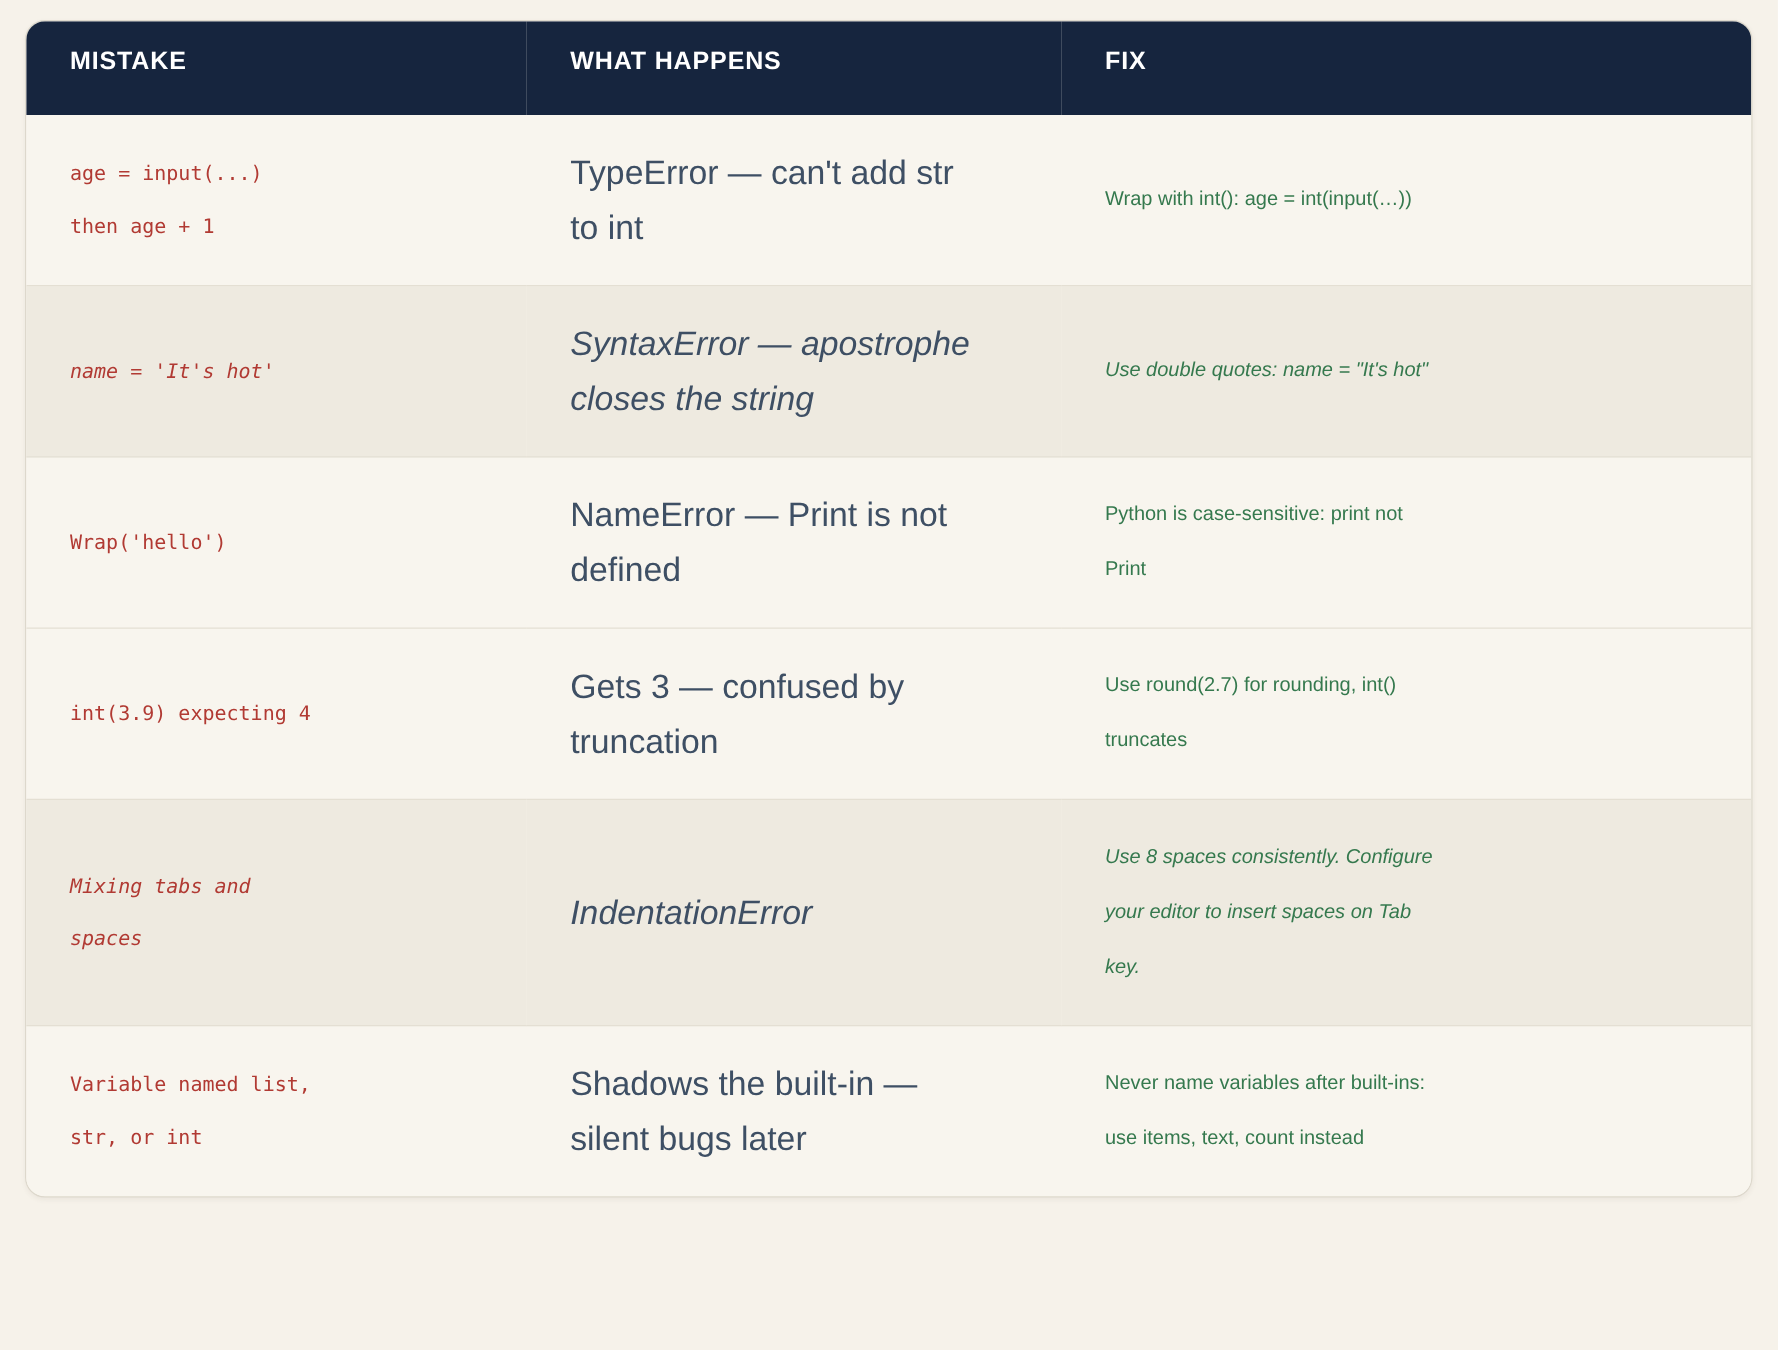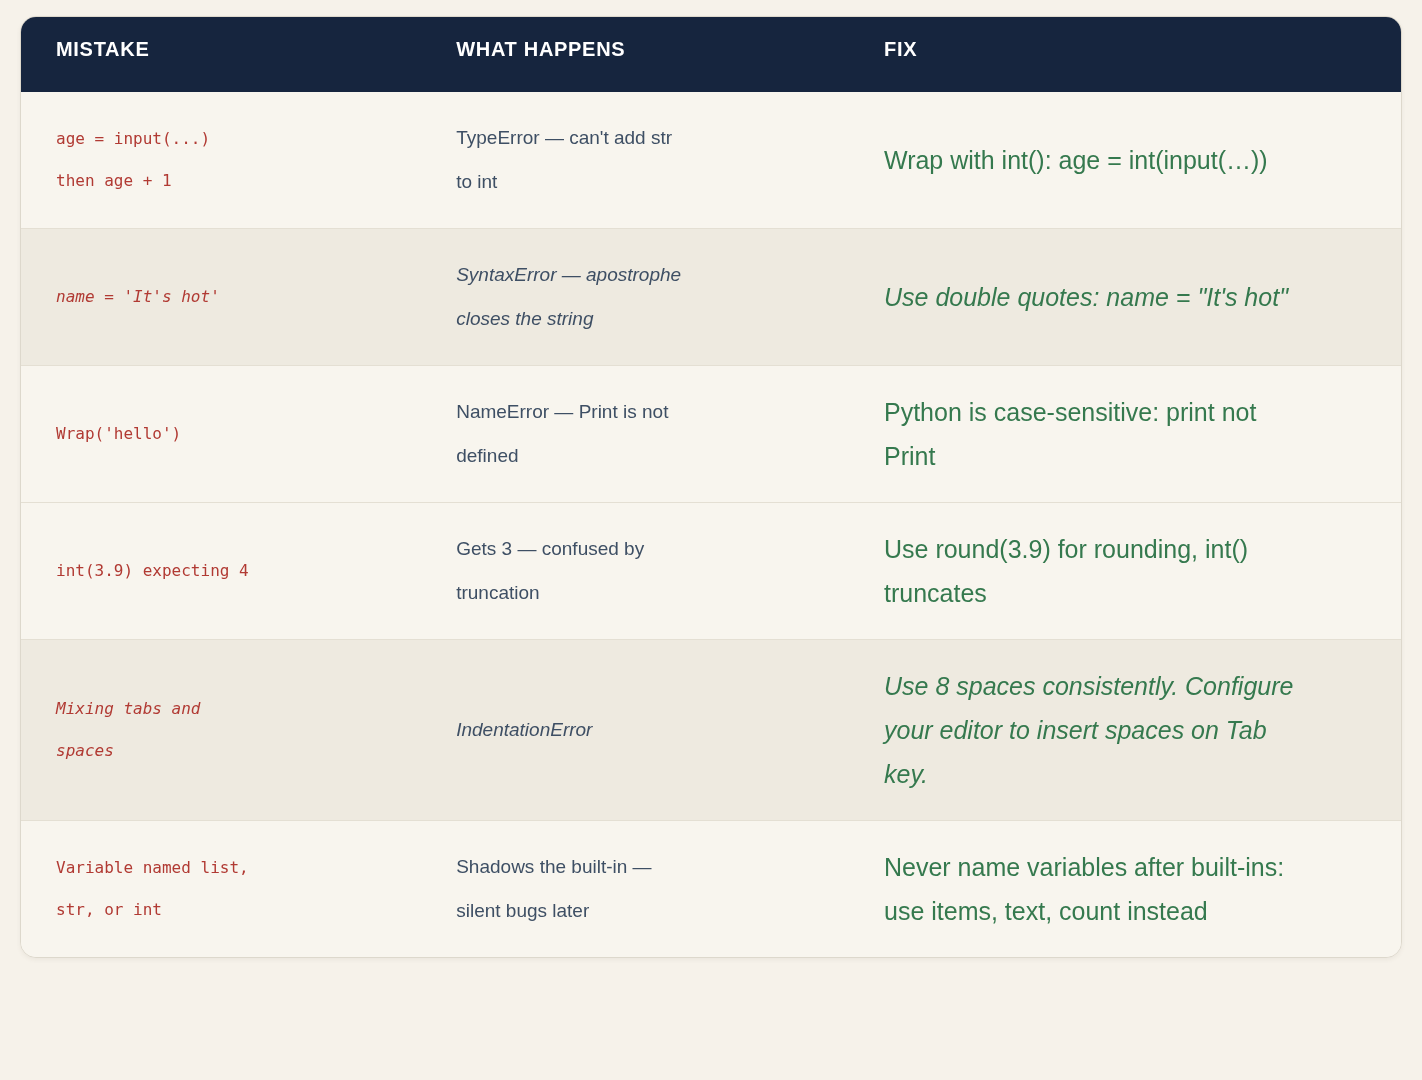--- a/index.html
+++ b/index.html
@@ -67,27 +67,27 @@
   }
 
   td.cell-mistake {
     font-family: "DejaVu Sans Mono", "Liberation Mono", monospace;
     font-size: 16px;
     line-height: 42px;
     color: #b13a33;
   }
 
   td.cell-what {
-    font-size: 19px;
+    font-size: 27px;
     line-height: 44px;
     color: #3e4f64;
   }
 
   td.cell-fix {
-    font-size: 25px;
+    font-size: 16px;
     line-height: 44px;
     color: #35794e;
   }
 </style>
 </head>
 <body>
 
 <div class="card">
   <table class="mistakes-table">
     <colgroup>
@@ -120,21 +120,21 @@
     <td class="cell-mistake">Wrap('hello')</td>
     <td class="cell-what">NameError — Print is not
 defined</td>
     <td class="cell-fix">Python is case-sensitive: print not
 Print</td>
   </tr>
         <tr>
     <td class="cell-mistake">int(3.9) expecting 4</td>
     <td class="cell-what">Gets 3 — confused by
 truncation</td>
-    <td class="cell-fix">Use round(3.9) for rounding, int()
+    <td class="cell-fix">Use round(2.7) for rounding, int()
 truncates</td>
   </tr>
         <tr class="alt">
     <td class="cell-mistake">Mixing tabs and
 spaces</td>
     <td class="cell-what">IndentationError</td>
     <td class="cell-fix">Use 8 spaces consistently. Configure
 your editor to insert spaces on Tab
 key.</td>
   </tr>

